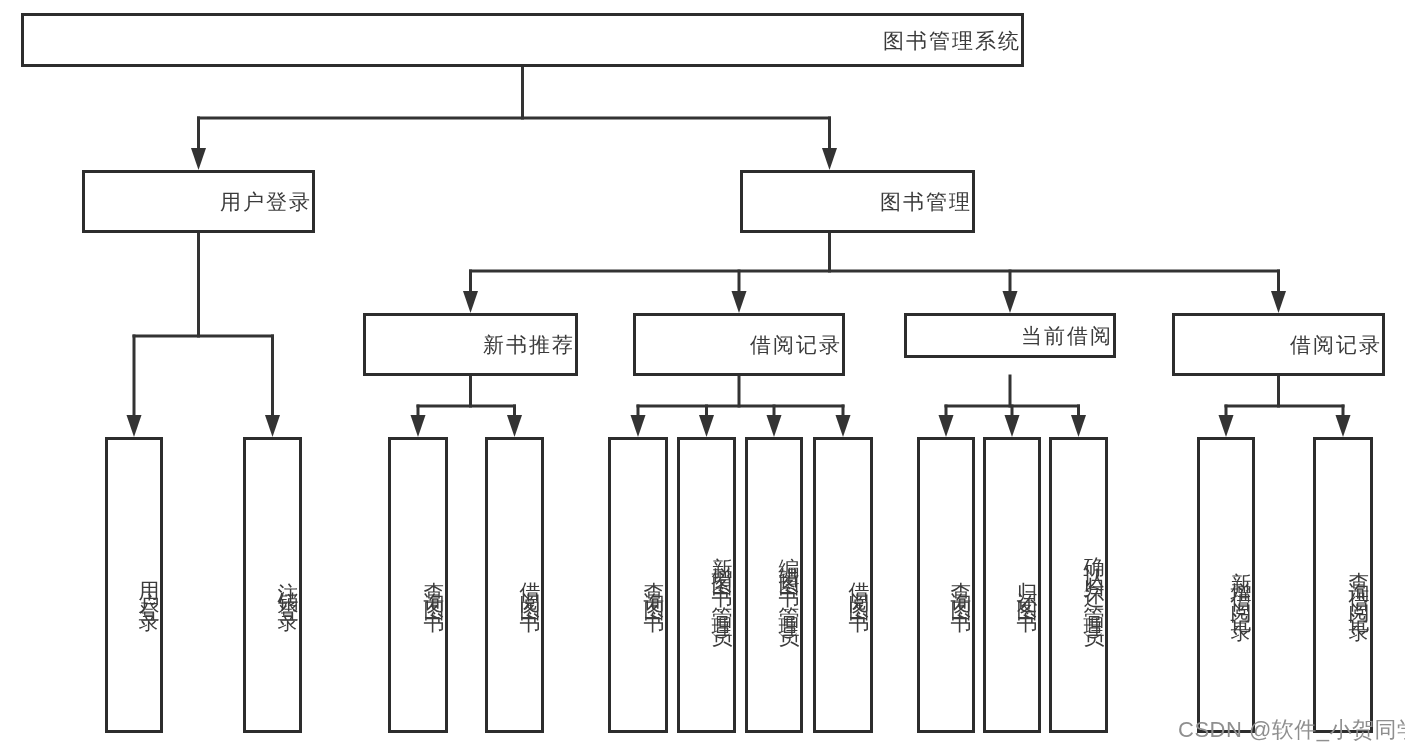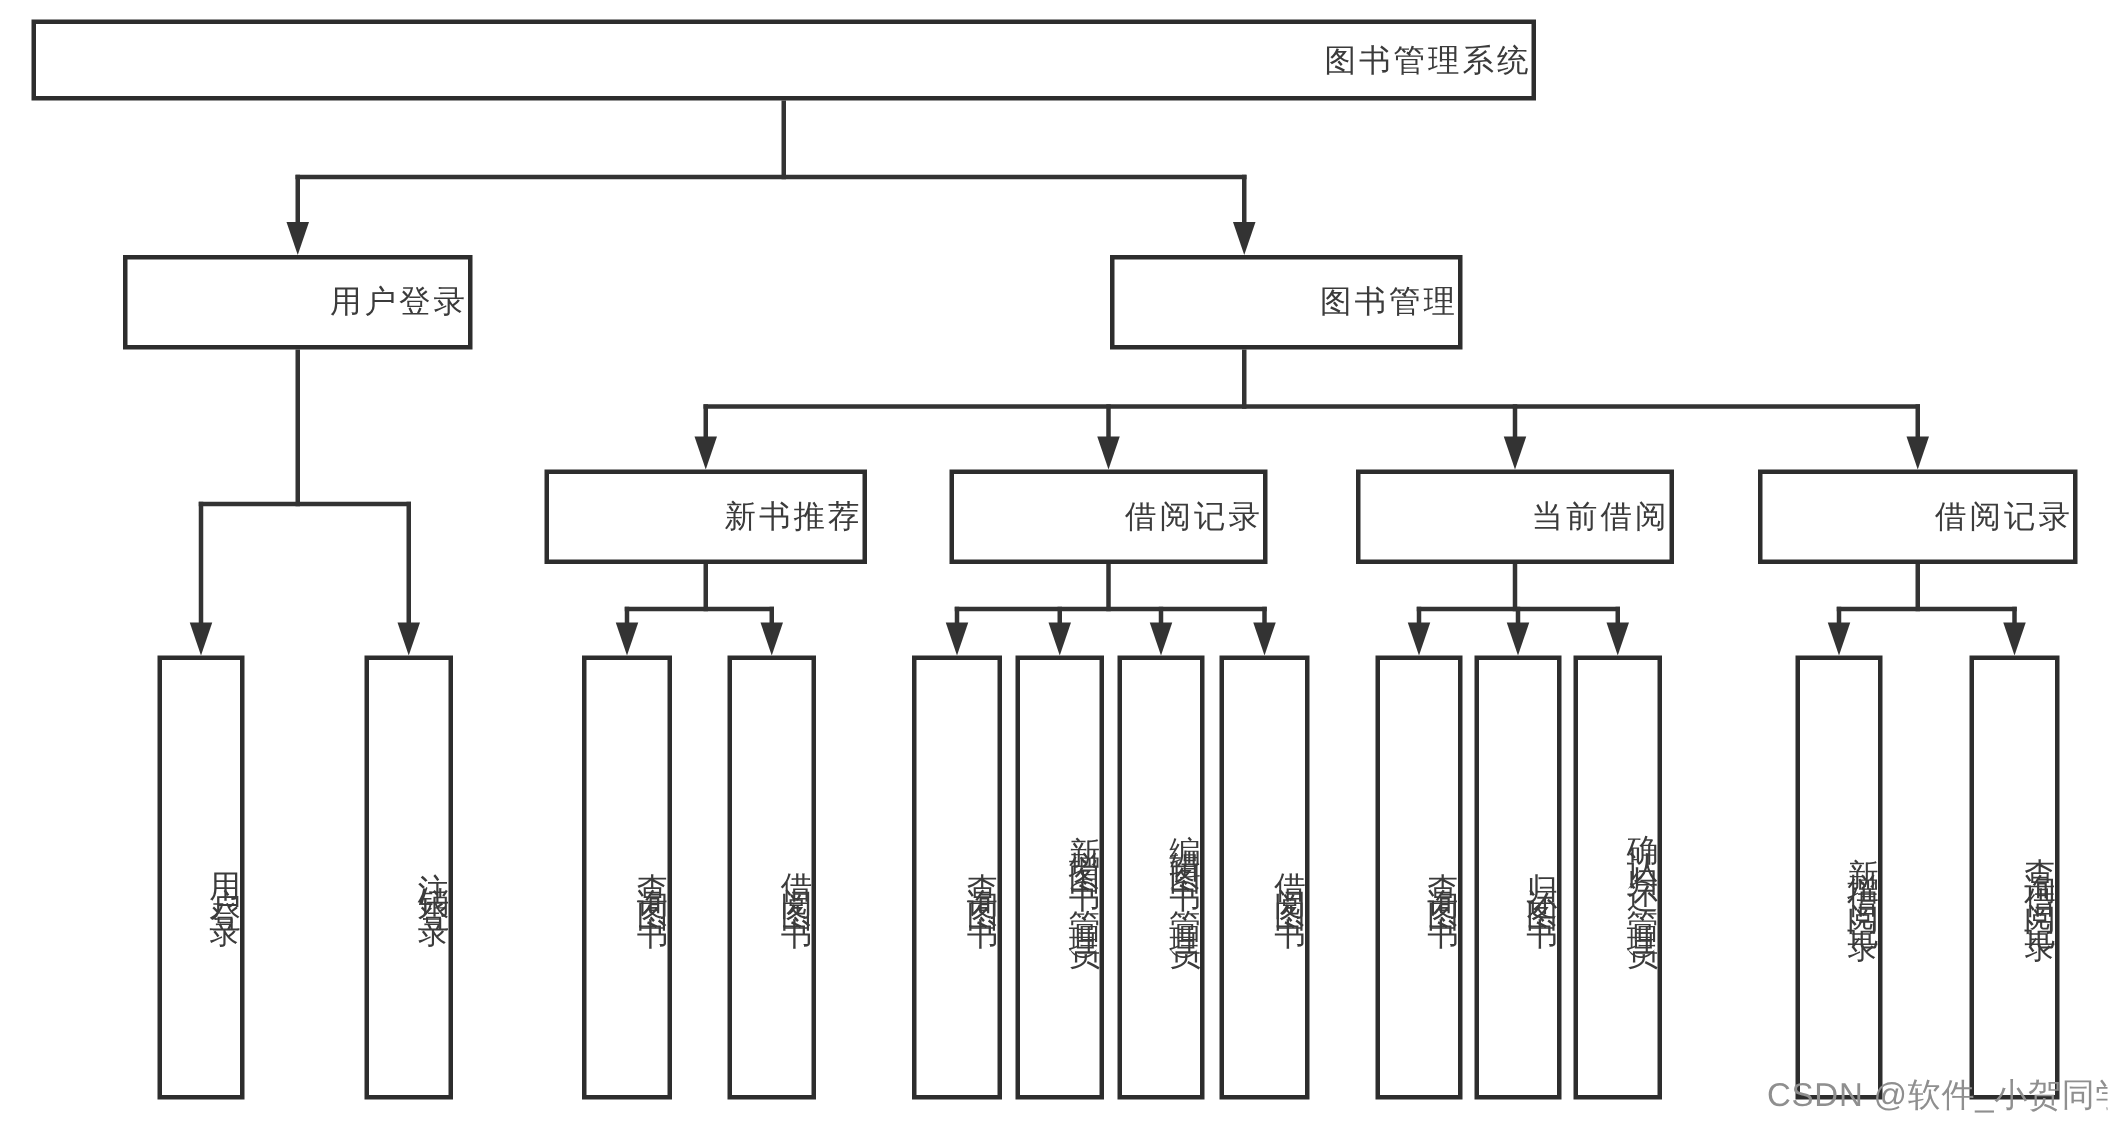--- a/index.html
+++ b/index.html
@@ -123,21 +123,21 @@
       </div>
       <div class="node h" style="left: 712px; top: 170px; width: 235px; height: 63px; margin-left: 28px;">
         <span class="lbl">图书管理</span>
       </div>
       <div class="node h" style="left: 363px; top: 313px; width: 215px; height: 63px;">
         <span class="lbl">新书推荐</span>
       </div>
       <div class="node h" style="left: 633px; top: 313px; width: 212px; height: 63px;">
         <span class="lbl">借阅记录</span>
       </div>
-      <div class="node h" style="left: 904px; top: 313px; width: 212px; height: 63px; padding-left: 16px;">
+      <div class="node h" style="left: 904px; top: 313px; width: 212px; height: 45px; padding-left: 16px;">
         <span class="lbl">当前借阅</span>
       </div>
       <div class="node h" style="left: 1172px; top: 313px; width: 213px; height: 63px; padding-left: 40px;">
         <span class="lbl">借阅记录</span>
       </div>
       <div class="node v" style="left: 105px; top: 437px; width: 58px; height: 296px;">
         <span class="lbl">用户登录</span>
       </div>
       <div class="node v" style="left: 243px; top: 437px; width: 59px; height: 296px;">
         <span class="lbl">注销登录</span>

